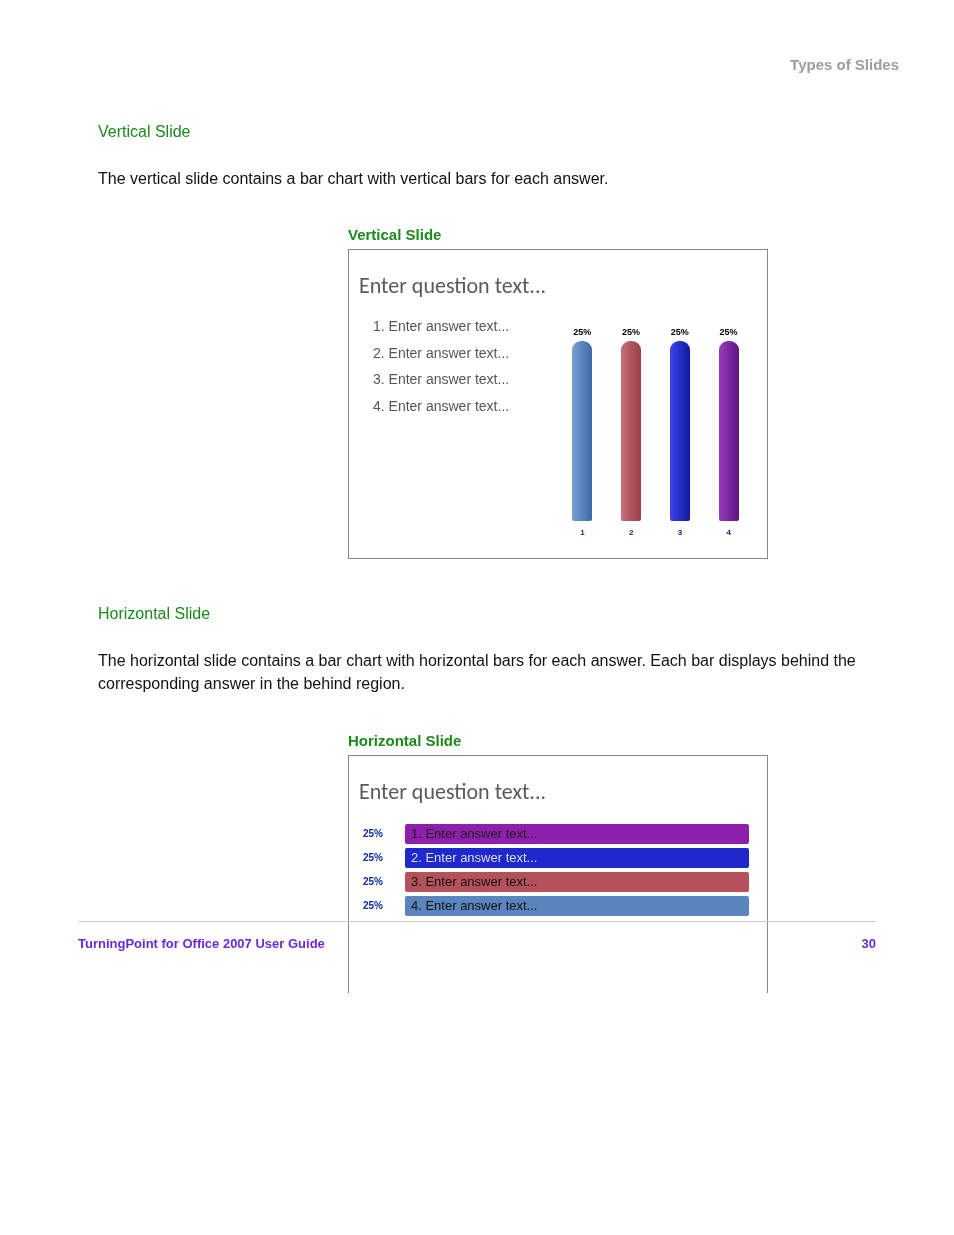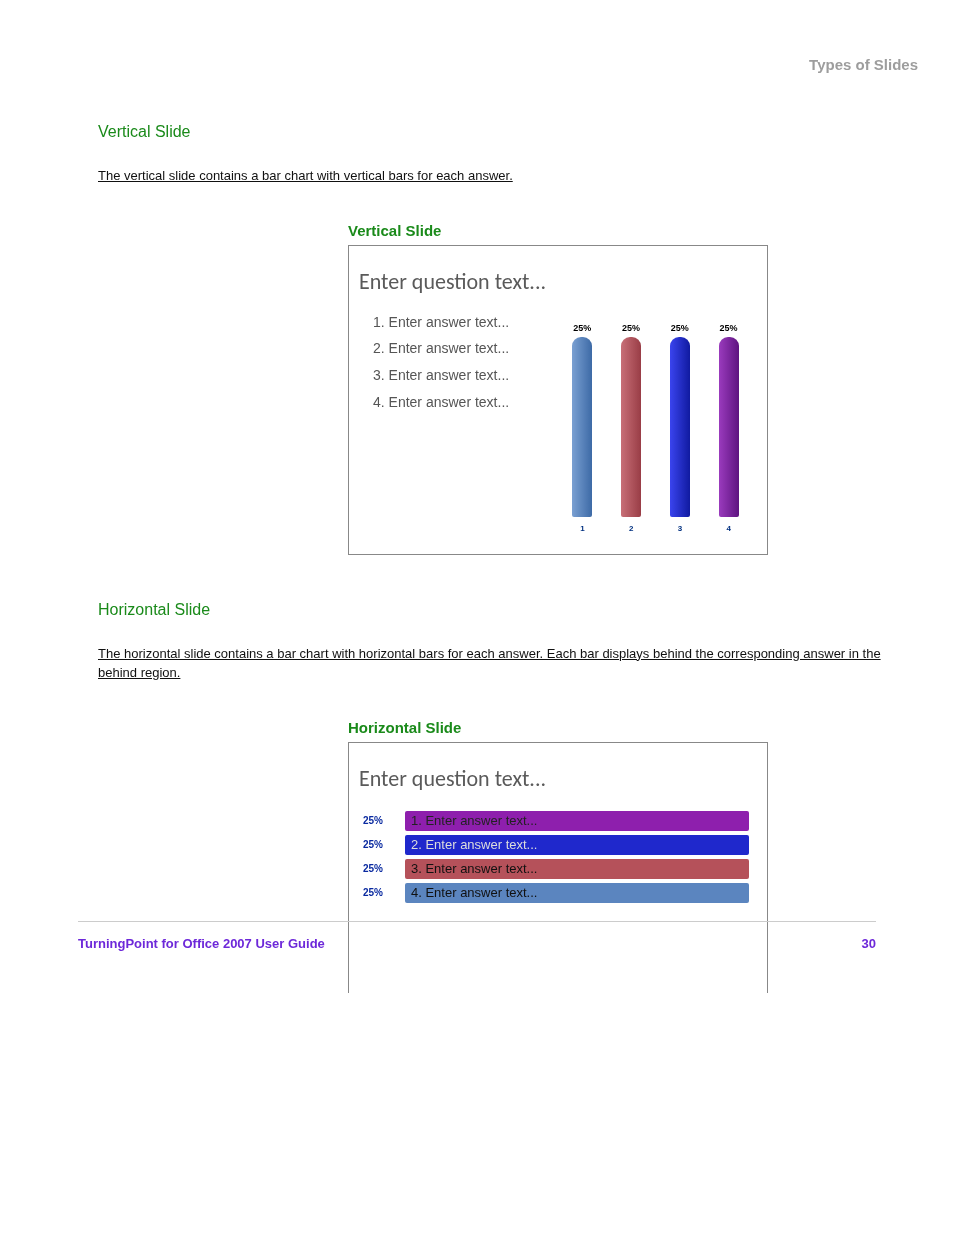--- a/index.html
+++ b/index.html
@@ -6,40 +6,39 @@
     margin: 0;
     background: #fff;
     font-family: "Segoe UI", "Myriad Pro", Arial, sans-serif;
     color: #222;
   }
   .page {
     width: 954px;
     height: 993px;
     position: relative;
     box-sizing: border-box;
-    padding: 56px 36px 0 98px;
+    padding: 56px 55px 0 98px;
   }
   .topic-header {
     text-align: right;
     color: #9d9d9d;
     font-weight: 600;
     font-size: 15px;
     margin-bottom: 50px;
   }
   .section-heading {
     color: #1a8a1a;
     font-size: 16px;
     margin: 0 0 26px 0;
   }
   .body-text {
-    font-size: 13px;
+    font-size: 16px;
     line-height: 1.45;
     margin: 0 0 36px 0;
     color: #111;
-    text-decoration: underline;
   }
   .fig-wrap {
     margin-left: 250px;
     margin-bottom: 46px;
   }
   .fig-caption {
     color: #1a8a1a;
     font-weight: 700;
     font-size: 15px;
     margin-bottom: 6px;

